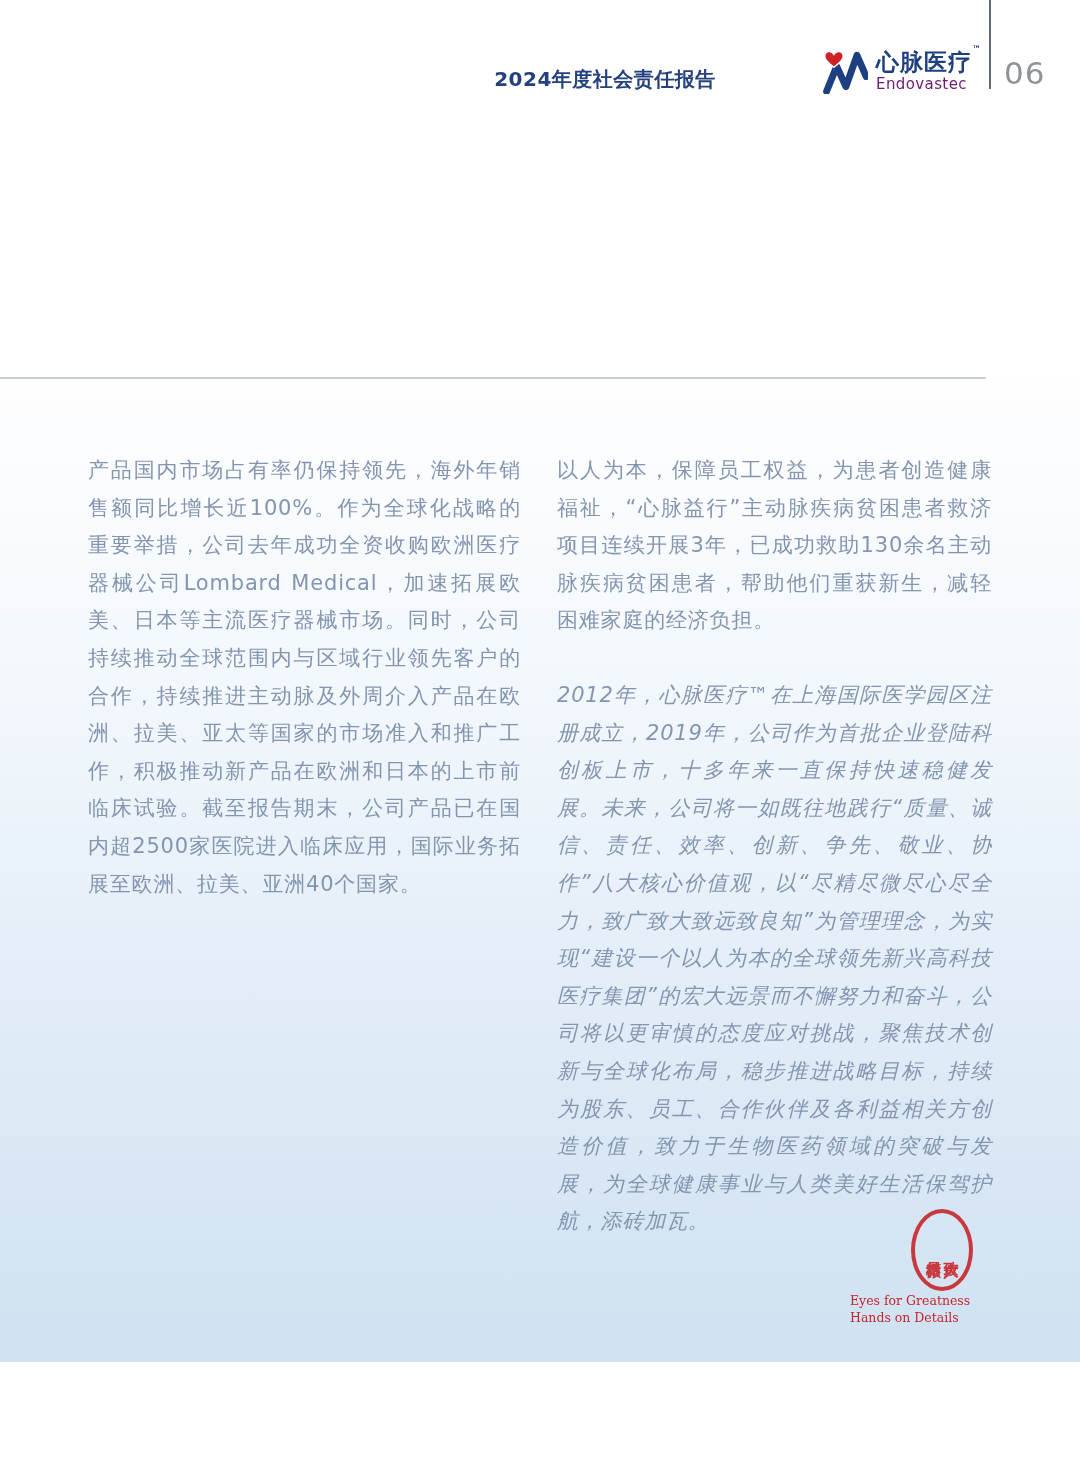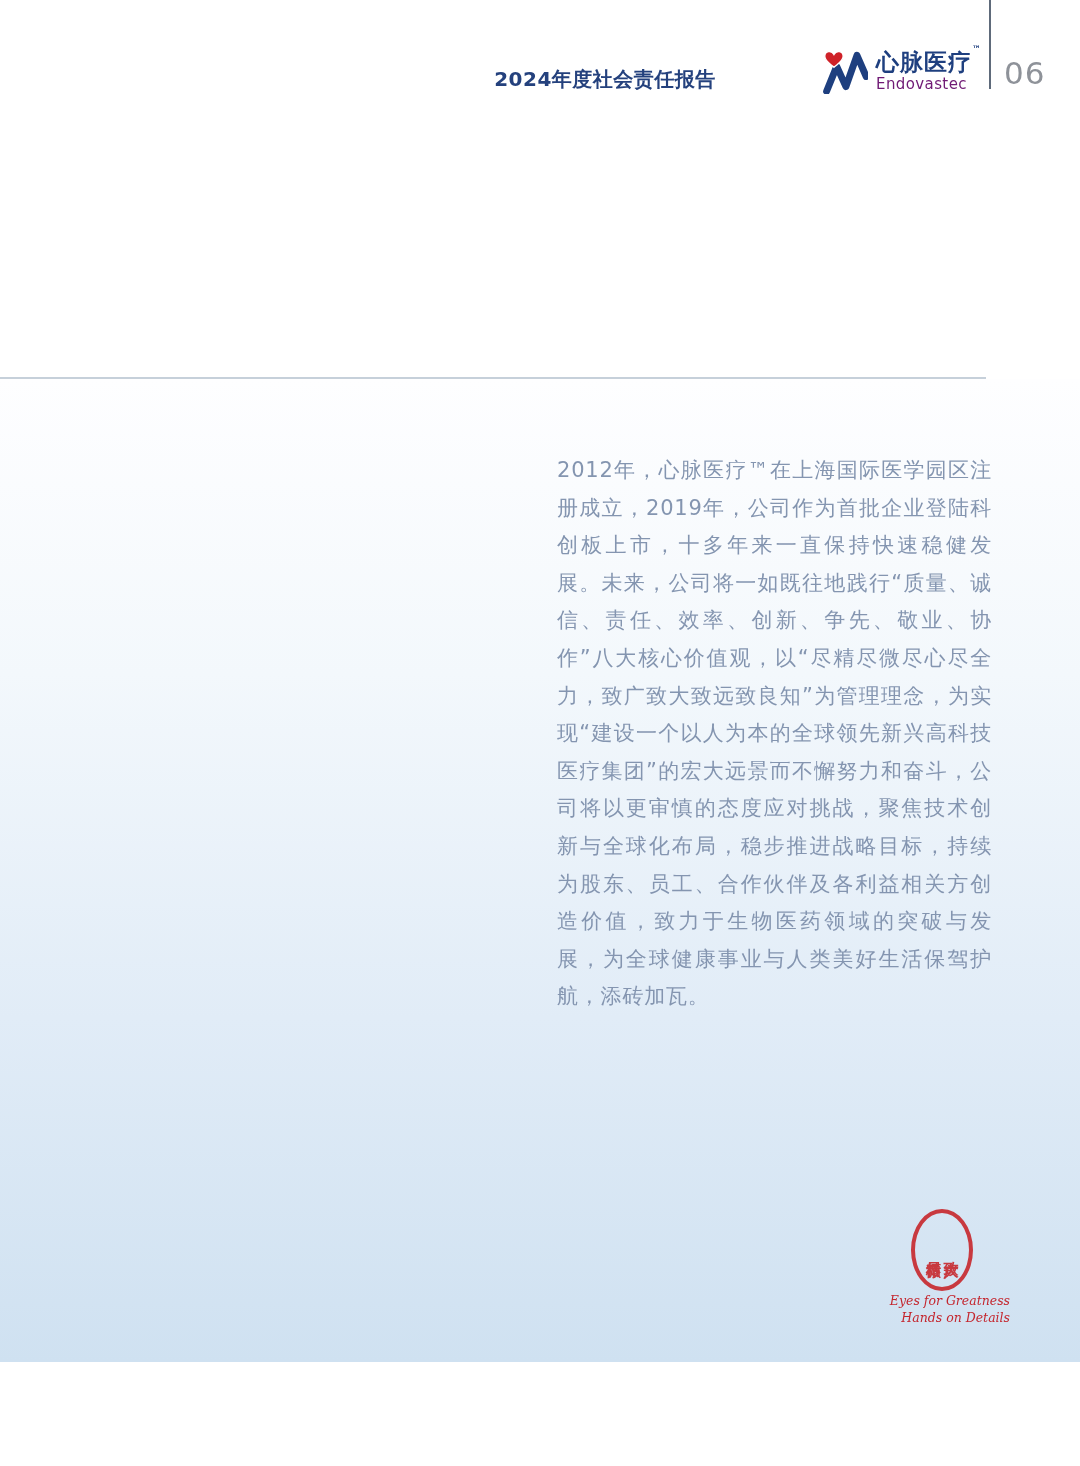--- a/index.html
+++ b/index.html
@@ -112,23 +112,22 @@
     font-size: 15px;
     font-weight: bold;
     color: #c8393f;
     letter-spacing: 1px;
     line-height: 1.1;
   }
   .seal-caption {
     position: absolute;
     left: 850px; top: 1292px;
     width: 160px;
-    text-align: right;
+    text-align: left;
     font-family: "DejaVu Serif", "Liberation Serif", serif;
-    font-style: italic;
     font-size: 12.5px;
     line-height: 17px;
     color: #c4262e;
   }
 </style>
 </head>
 <body>
 
 <div class="bg-gradient"></div>
 
@@ -144,23 +143,25 @@
     <div class="logo-en">Endovastec</div>
   </div>
 </div>
 
 <div class="header-vrule"></div>
 <div class="page-number">06</div>
 
 <div class="h-divider"></div>
 
 <div class="col col-left">
+  <p class="para">产品国内市场占有率仍保持领先，海外年销售额同比增长近100%。作为全球化战略的重要举措，公司去年成功全资收购欧洲医疗器械公司Lombard Medical，加速拓展欧美、日本等主流医疗器械市场。同时，公司持续推动全球范围内与区域行业领先客户的合作，持续推进主动脉及外周介入产品在欧洲、拉美、亚太等国家的市场准入和推广工作，积极推动新产品在欧洲和日本的上市前临床试验。截至报告期末，公司产品已在国内超2500家医院进入临床应用，国际业务拓展至欧洲、拉美、亚洲40个国家。</p>
 </div>
 
 <div class="col col-right">
+  <p class="para">以人为本，保障员工权益，为患者创造健康福祉，“心脉益行”主动脉疾病贫困患者救济项目连续开展3年，已成功救助130余名主动脉疾病贫困患者，帮助他们重获新生，减轻困难家庭的经济负担。</p>
   <p class="para">2012年，心脉医疗™在上海国际医学园区注册成立，2019年，公司作为首批企业登陆科创板上市，十多年来一直保持快速稳健发展。未来，公司将一如既往地践行“质量、诚信、责任、效率、创新、争先、敬业、协作”八大核心价值观，以“尽精尽微尽心尽全力，致广致大致远致良知”为管理理念，为实现“建设一个以人为本的全球领先新兴高科技医疗集团”的宏大远景而不懈努力和奋斗，公司将以更审慎的态度应对挑战，聚焦技术创新与全球化布局，稳步推进战略目标，持续为股东、员工、合作伙伴及各利益相关方创造价值，致力于生物医药领域的突破与发展，为全球健康事业与人类美好生活保驾护航，添砖加瓦。</p>
 </div>
 
 <div class="seal">
   <span class="seal-col">尽精微</span>
   <span class="seal-col">致广大</span>
 </div>
 <div class="seal-caption">
   <div>Eyes for Greatness</div>
   <div>Hands on Details</div>

